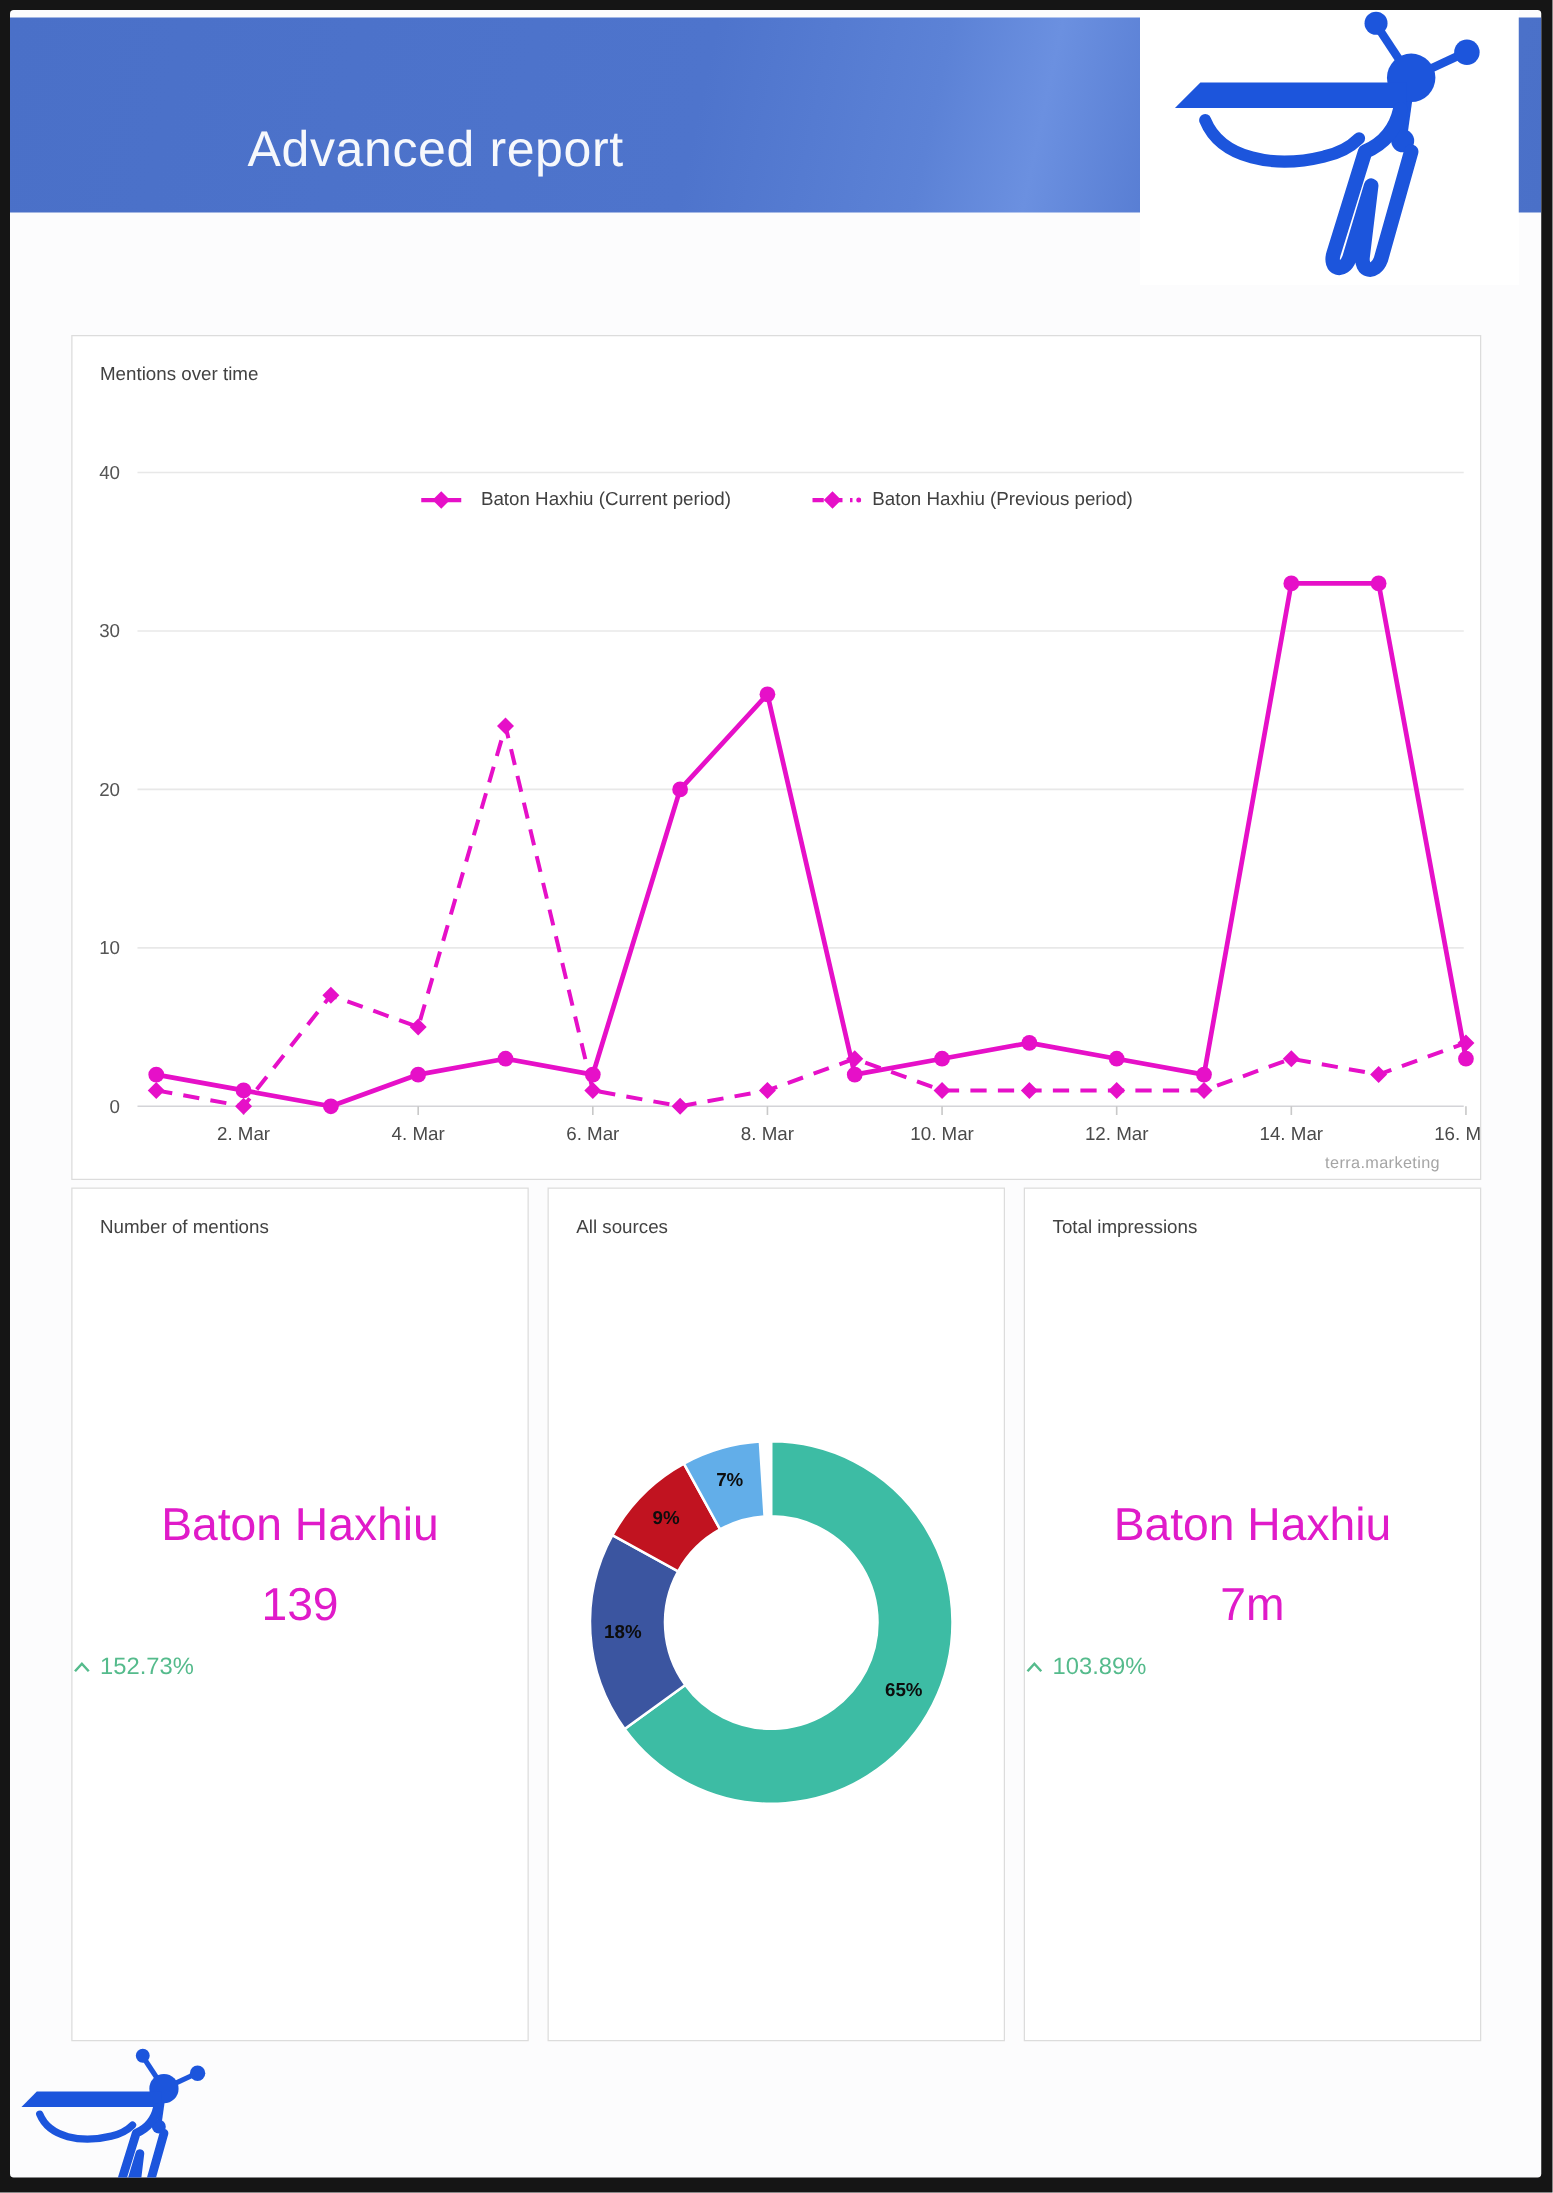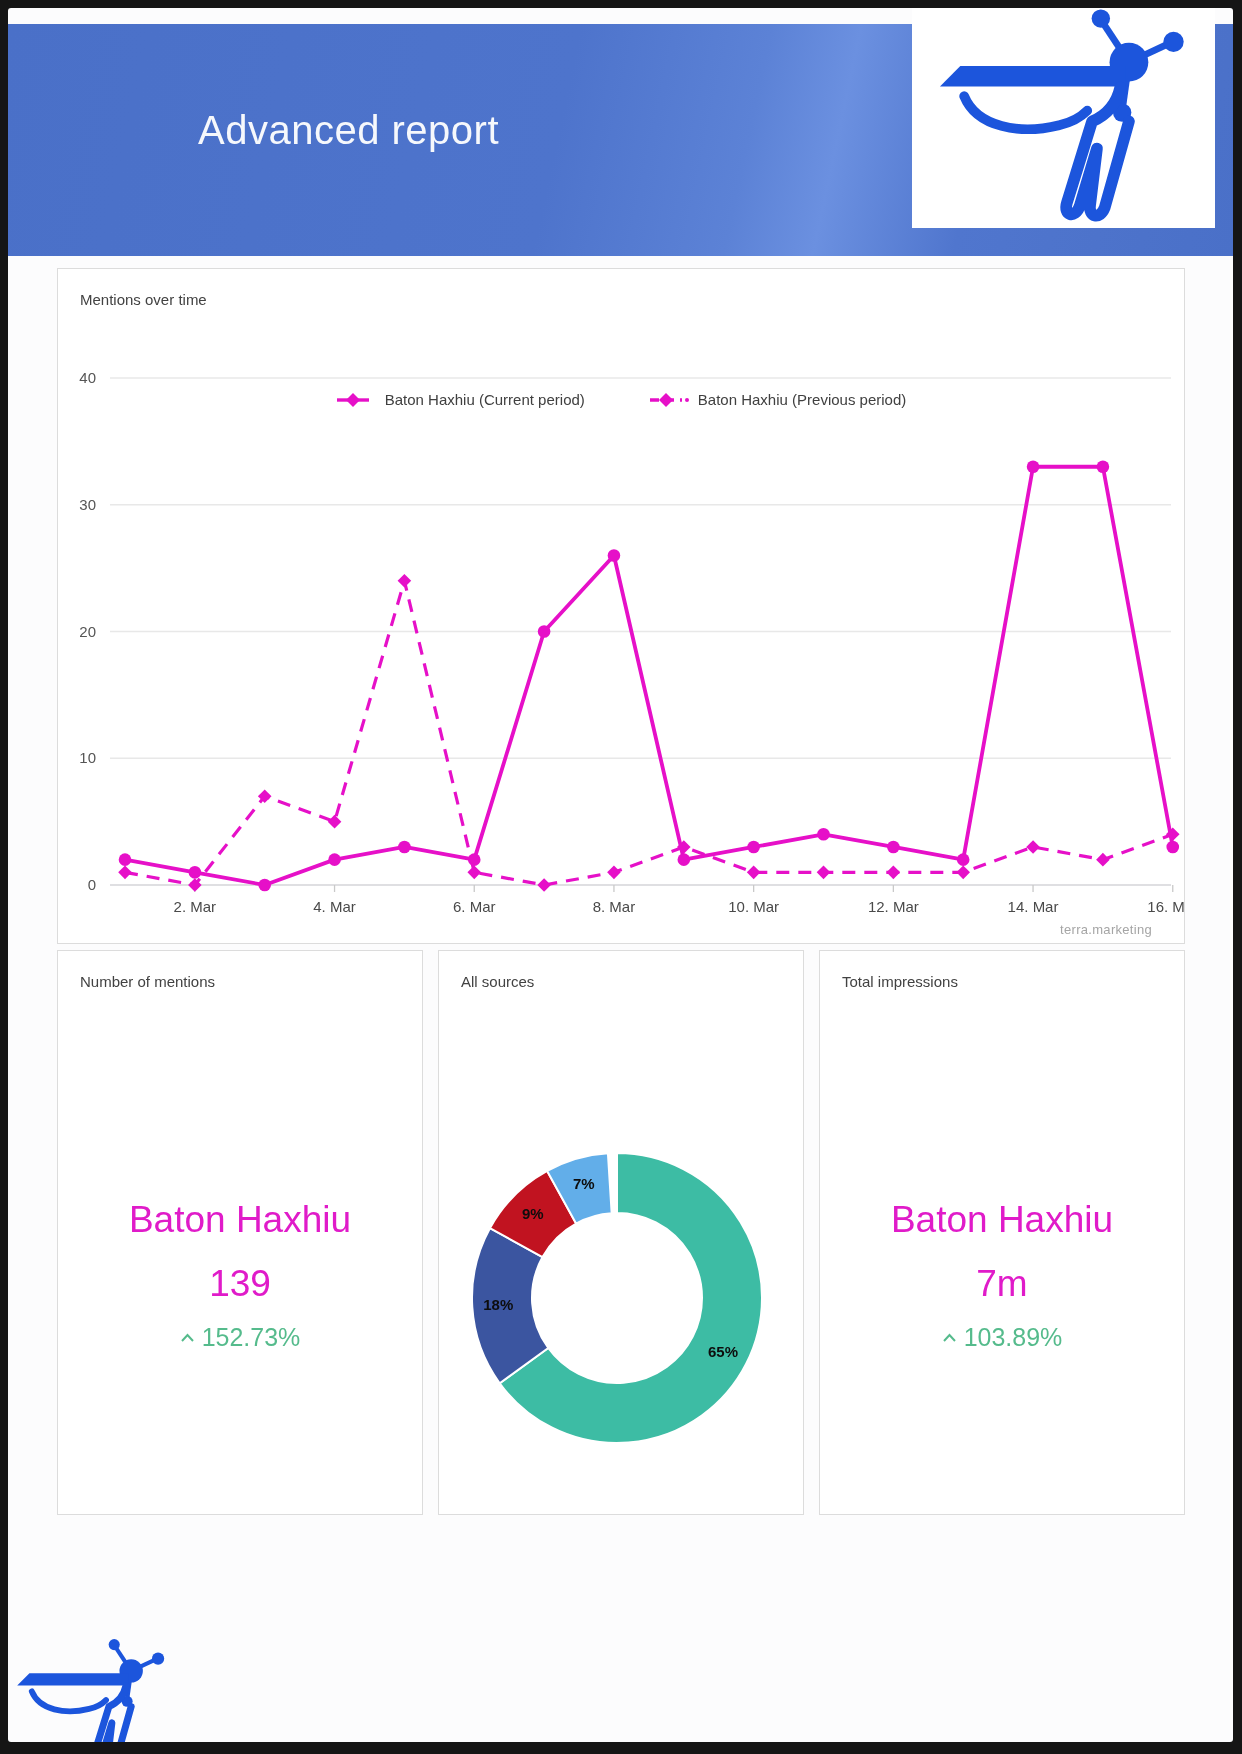--- a/index.html
+++ b/index.html
@@ -8,21 +8,21 @@
     background:#151515;
     font-family:"Liberation Sans",sans-serif;
     overflow:hidden;
   }
   .page{
     position:absolute;left:8px;top:8px;width:1225px;height:1734px;
     background:#fcfcfd;border-radius:3px;overflow:hidden;
   }
   
   .banner{
-    position:absolute;left:0;top:16px;width:100%;height:232px;
+    position:absolute;left:0;top:6px;width:100%;height:156px;
     background:linear-gradient(102deg,#4a70c8 0%,#4e74cc 45%,#5c82d6 60%,#6b90e0 67%,#5076ce 78%,#4a70c8 100%);
   }
   .banner-title{
     position:absolute;left:190px;top:84px;
     font-size:40px;font-weight:400;color:#f6f8fc;letter-spacing:.5px;
   }
   .logo-box{
     position:absolute;left:904px;top:0;width:303px;height:220px;background:#ffffff;
     display:flex;align-items:center;justify-content:center;
   }
@@ -43,27 +43,27 @@
   }
   .legend-item{display:flex;align-items:center;gap:9px;font-size:15px;color:#404040;}
   .watermark{
     position:absolute;right:32px;bottom:6px;font-size:13px;color:#a5a5a5;letter-spacing:.3px;
   }
   
   .stats-row{
     position:absolute;left:49px;top:942px;width:1128px;height:635px;
     display:flex;gap:15px;
   }
-  .stat-card{width:366px;height:565px;flex:0 0 auto;}
+  .stat-card{width:366px;height:683px;flex:0 0 auto;}
   .stat-content{position:absolute;top:248px;left:0;right:0;text-align:center;}
   .stat-name{font-size:37px;color:#e01bc9;}
   .stat-value{font-size:37px;color:#e01bc9;margin-top:22px;}
   .stat-change{
-    margin-top:18px;font-size:25px;color:#55bb8c;
-    display:flex;justify-content:center;align-items:center;gap:7px;
+    margin-top:18px;font-size:19px;color:#55bb8c;
+    display:flex;justify-content:flex-start;align-items:center;gap:7px;
   }
   
   .donut-svg{position:absolute;left:0;top:0;}
   .donut-legend{
     position:absolute;left:52px;bottom:14px;
     display:grid;grid-template-columns:150px auto;column-gap:0;row-gap:6px;
   }
   .dl-item{display:flex;align-items:center;gap:9px;font-size:14px;color:#333;}
   .dl-dot{width:16px;height:16px;border-radius:50%;flex:0 0 auto;}
   

